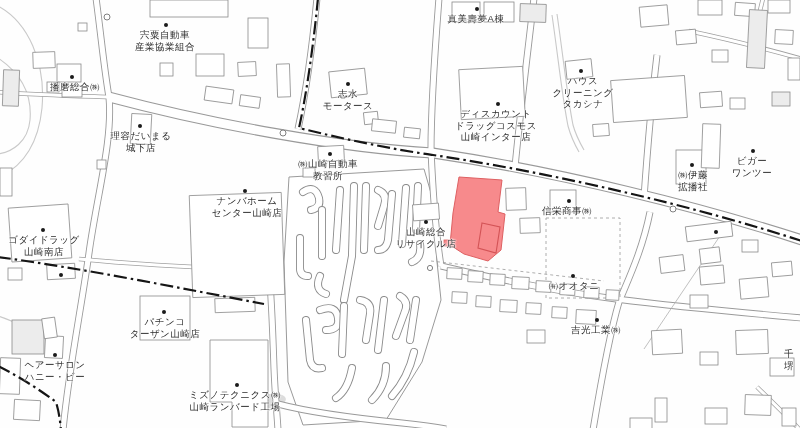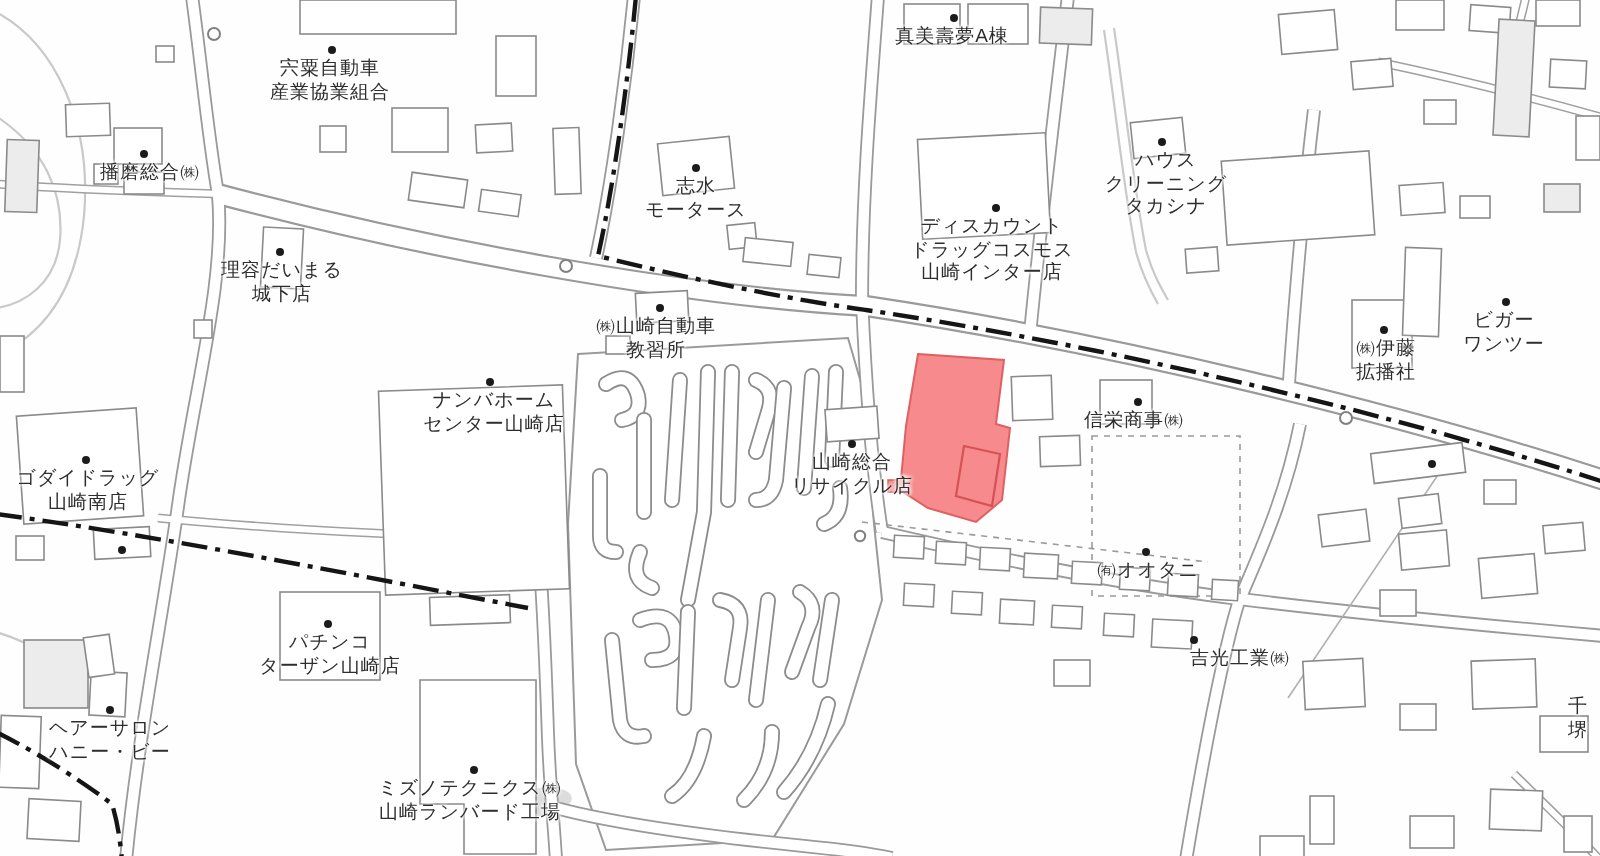--- a/index.html
+++ b/index.html
@@ -361,21 +361,21 @@
       <div class="map-label" style="left: 165px; top: 316px;">
         <span class="ln">パチンコ</span>
         <span class="ln">ターザン山崎店</span>
       </div>
       <div class="poi-dot" style="left: 55px; top: 355px;"></div>
       <div class="map-label" style="left: 55px; top: 359px;">
         <span class="ln">ヘアーサロン</span>
         <span class="ln">ハニー・ビー</span>
       </div>
       <div class="poi-dot" style="left: 597px; top: 320px;"></div>
-      <div class="map-label" style="left: 620px; top: 324px; text-align: center;">
+      <div class="map-label" style="left: 596px; top: 324px; text-align: center;">
         <span class="ln">吉光工業㈱</span>
       </div>
       <div class="poi-dot" style="left: 237px; top: 385px;"></div>
       <div class="map-label" style="left: 235px; top: 389px;">
         <span class="ln">ミズノテクニクス㈱</span>
         <span class="ln">山崎ランバード工場</span>
       </div>
       <div class="map-label" style="left: 789px; top: 348px;">
         <span class="ln">千</span>
         <span class="ln">堺</span>

